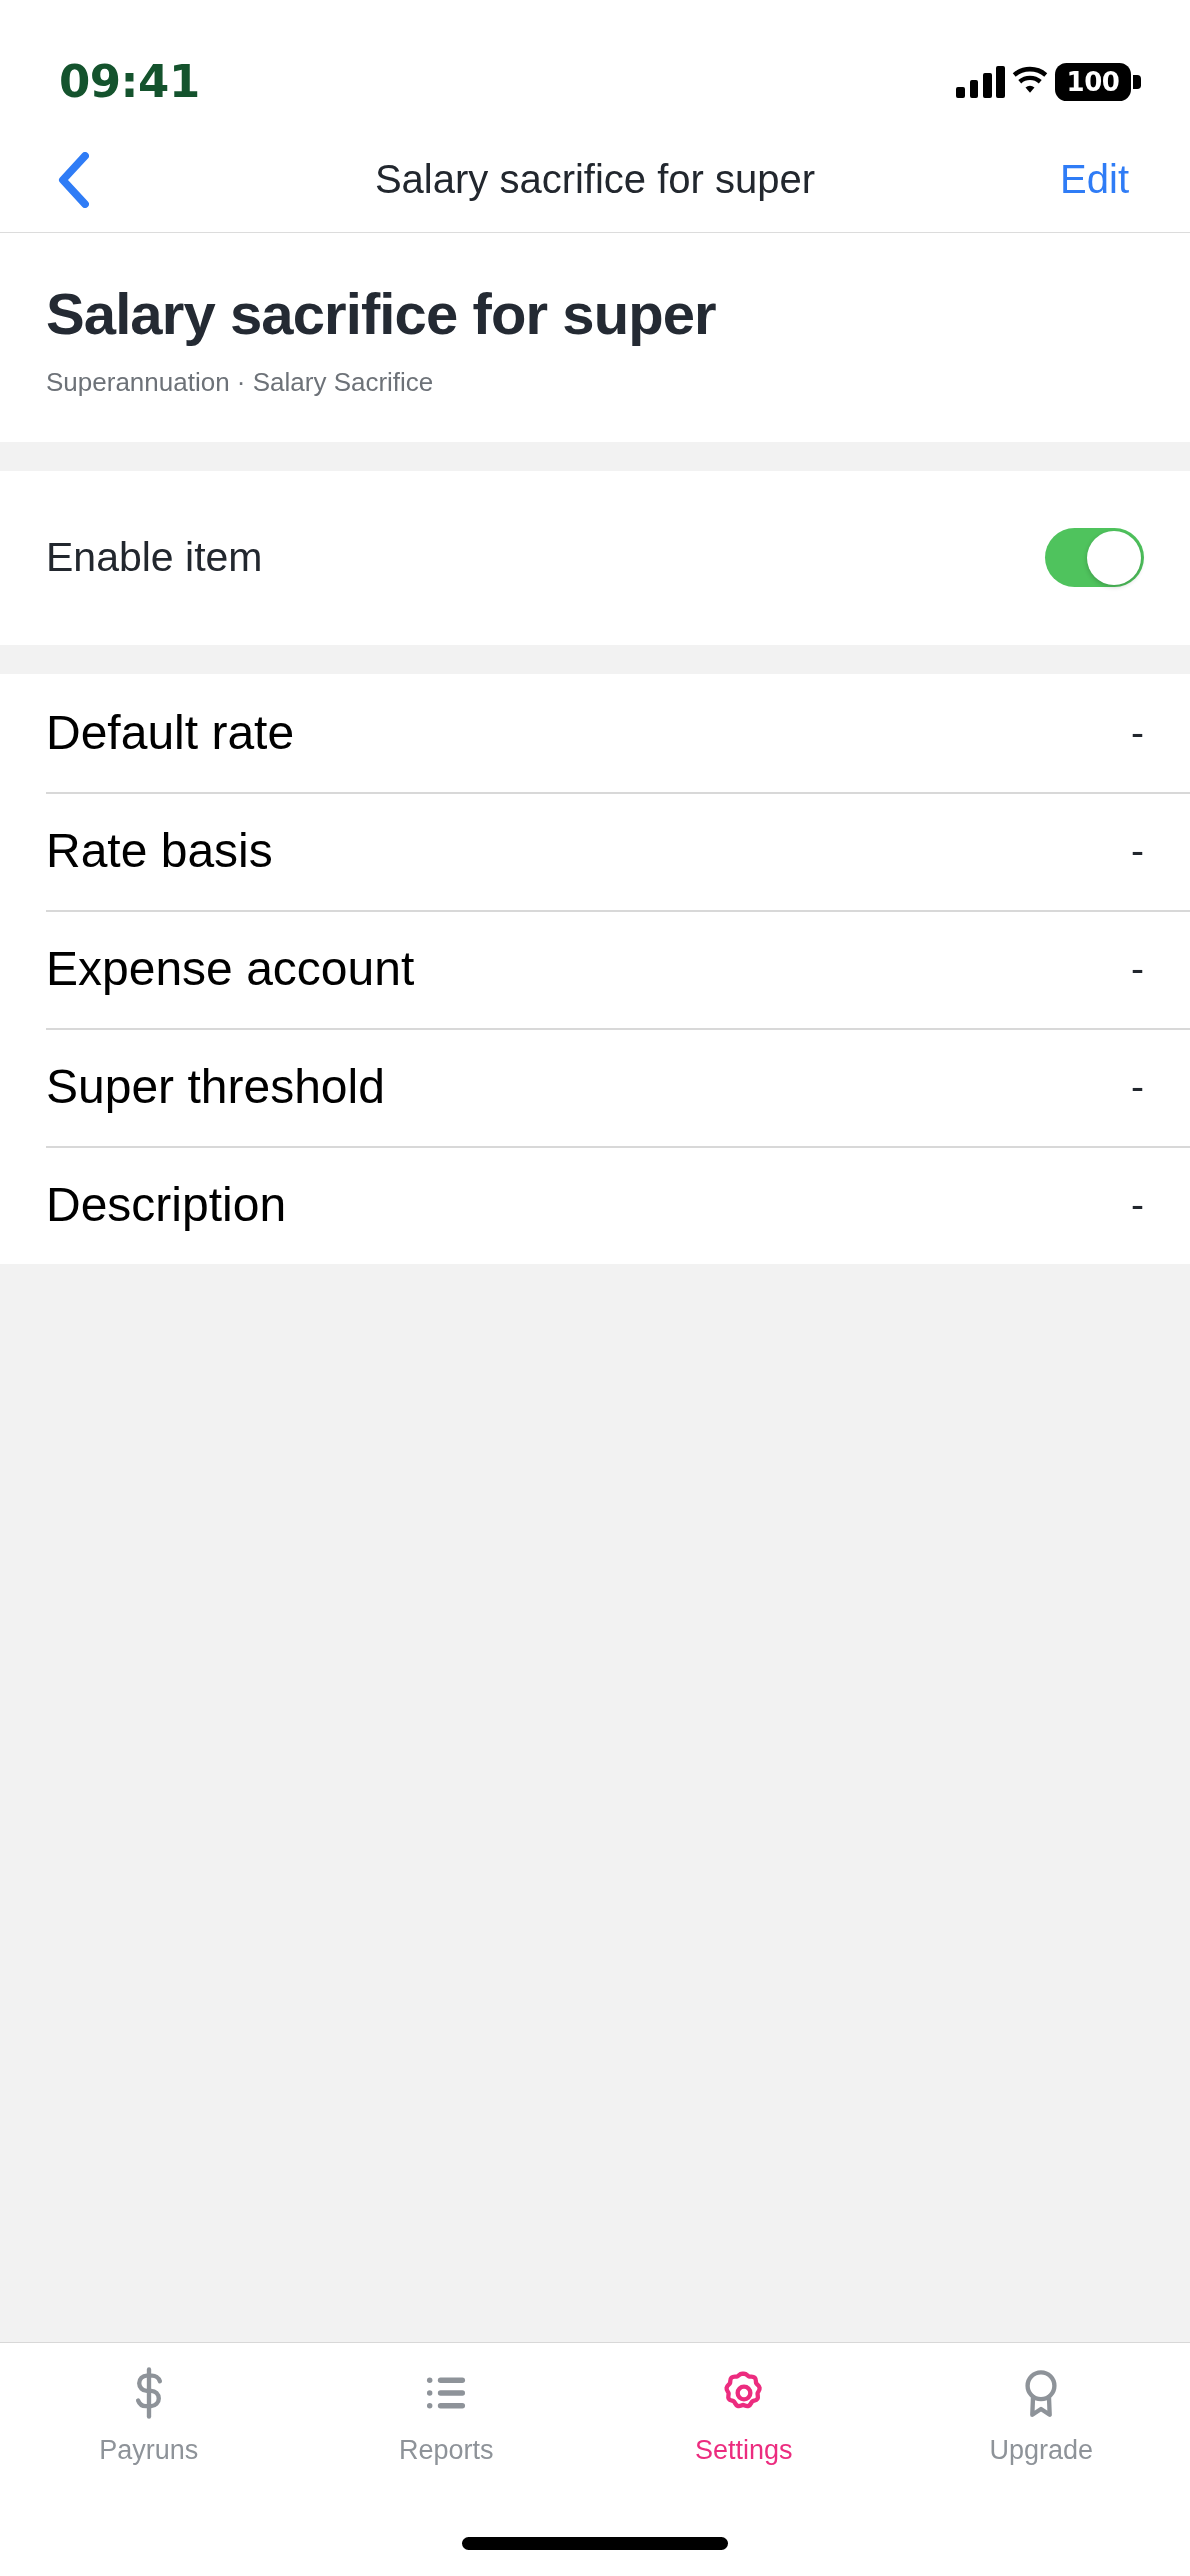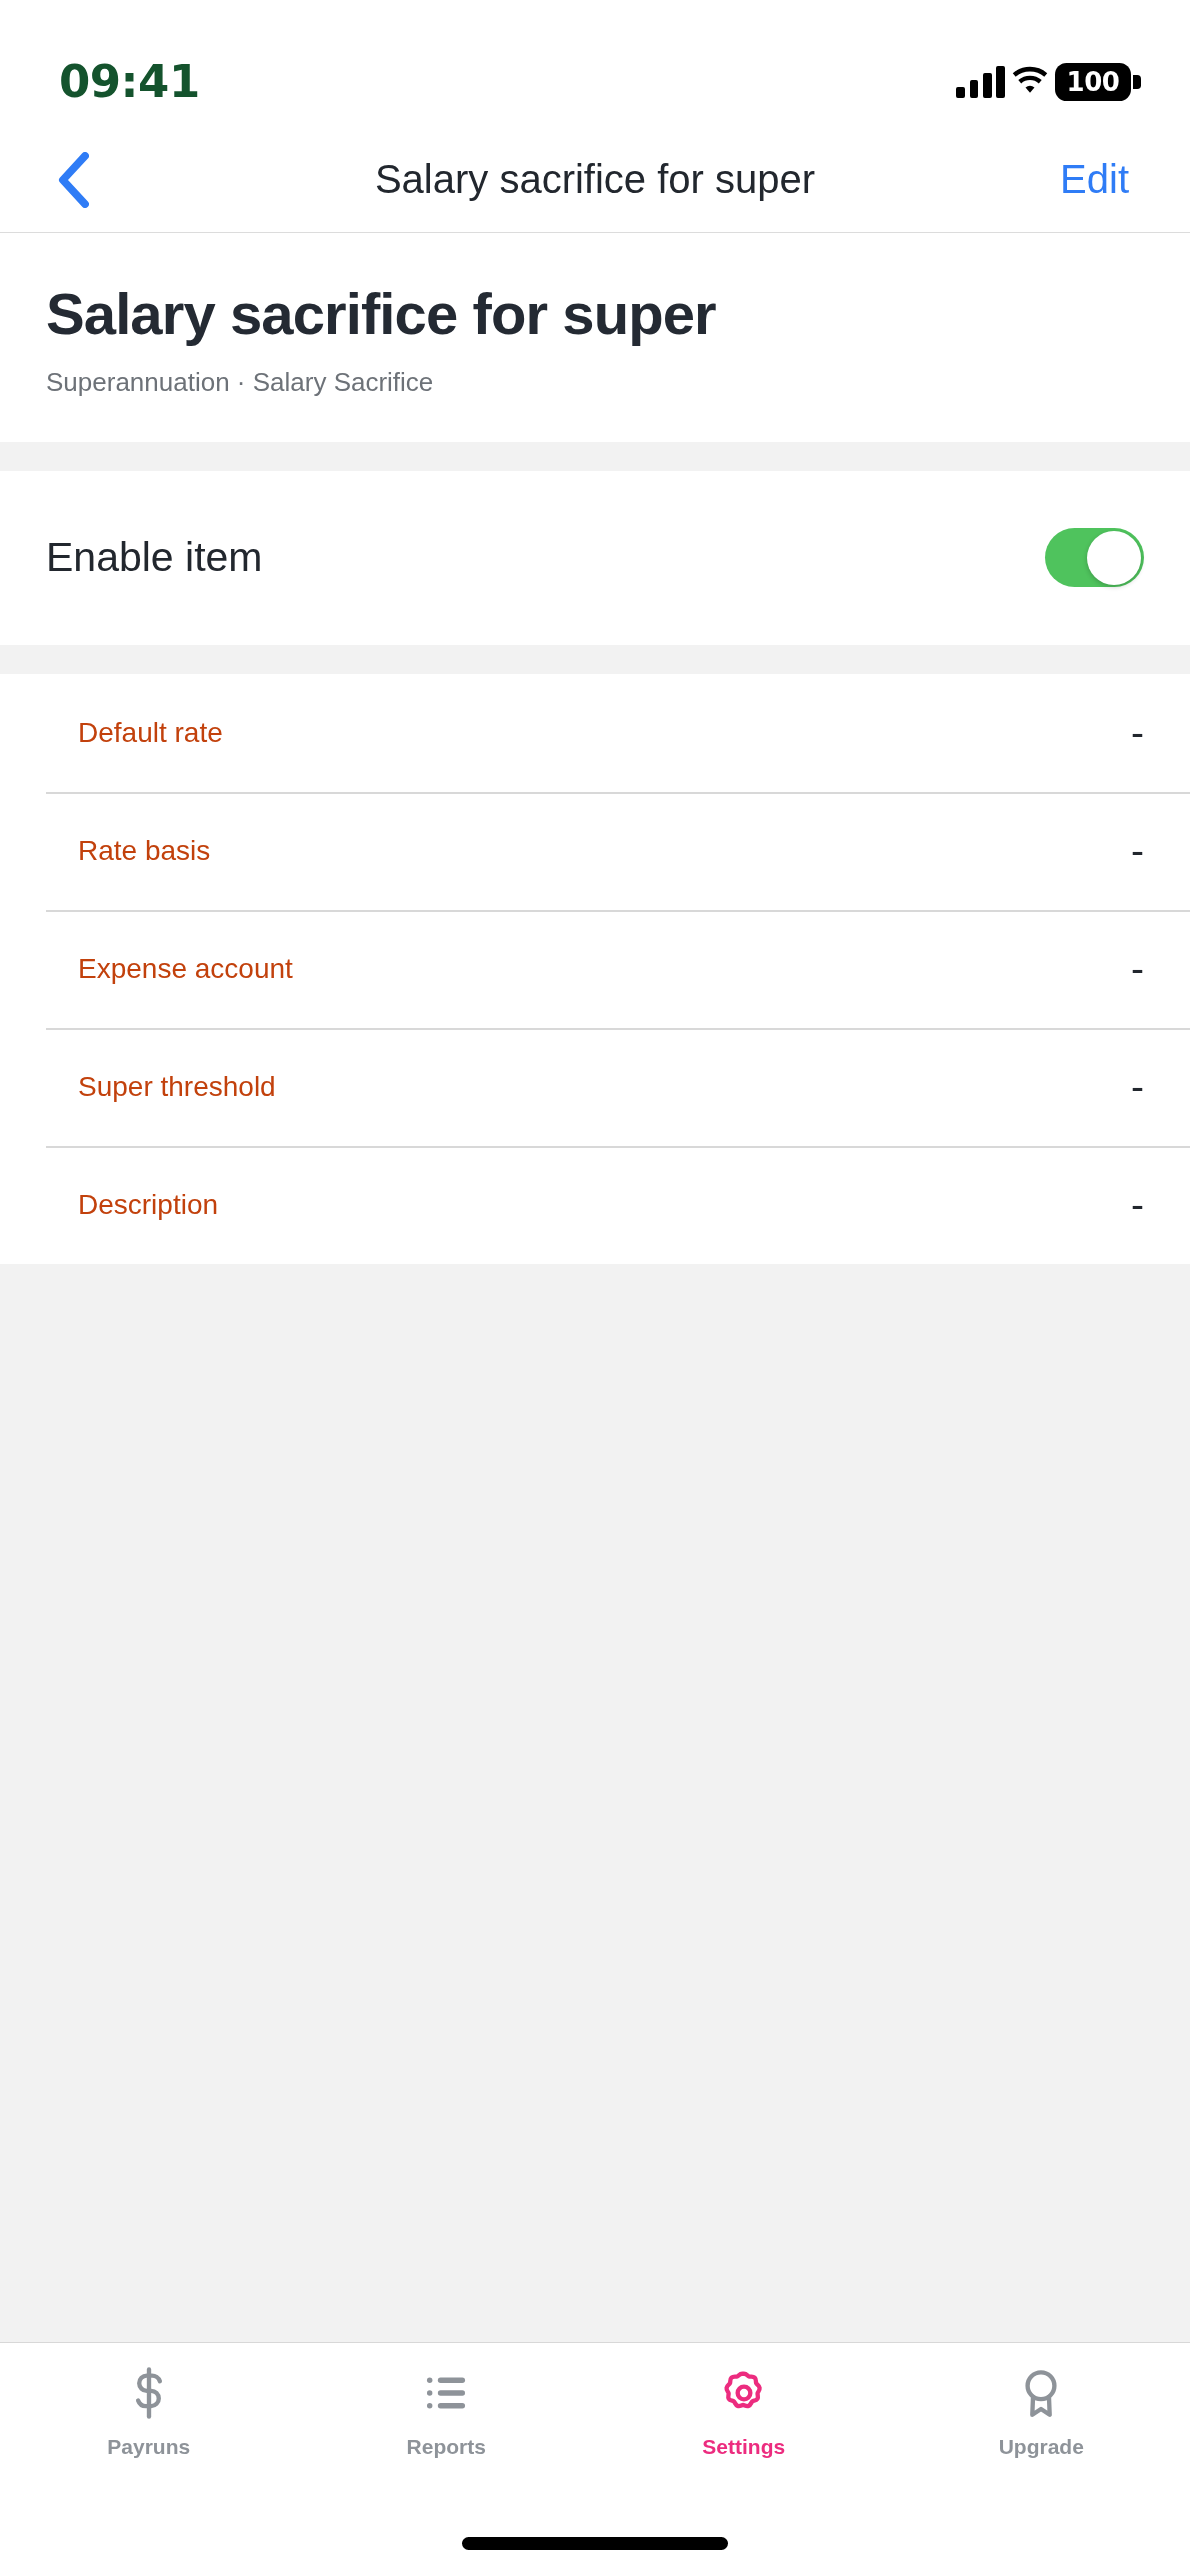--- a/index.html
+++ b/index.html
@@ -204,23 +204,22 @@
   .list-row + .list-row::before {
     content: "";
     position: absolute;
     left: 46px;
     right: 0;
     top: 0;
     height: 1.9px;
     background: #d8d8d8;
   }
   .row-label {
-    font-size: 28px;
-    color: #c2410c;
-    margin-left: 32px;
+    font-size: 48px;
+    color: #000000;
   }
   .row-value {
     font-size: 39px;
     color: #22272e;
   }
 
   .filler { flex: 1 1 auto; background: #f2f2f2; }
 
   
   .tab-bar {
@@ -235,23 +234,23 @@
   .tab-item {
     flex: 1 1 0;
     display: flex;
     flex-direction: column;
     align-items: center;
     gap: 13.4px;
     cursor: pointer;
   }
   .tab-icon { width: 58px; height: 58px; display: block; }
   .tab-label {
-    font-size: 21px;
+    font-size: 27px;
     color: #8e9399;
-    font-weight: 700;
+    font-weight: 400;
   }
   .tab-item.active .tab-label { color: #ec2c7f; }
 
   .home-indicator-wrap {
     flex: 0 0 auto;
     height: 65px;
     background: #ffffff;
     display: flex;
     align-items: center;
     justify-content: center;

